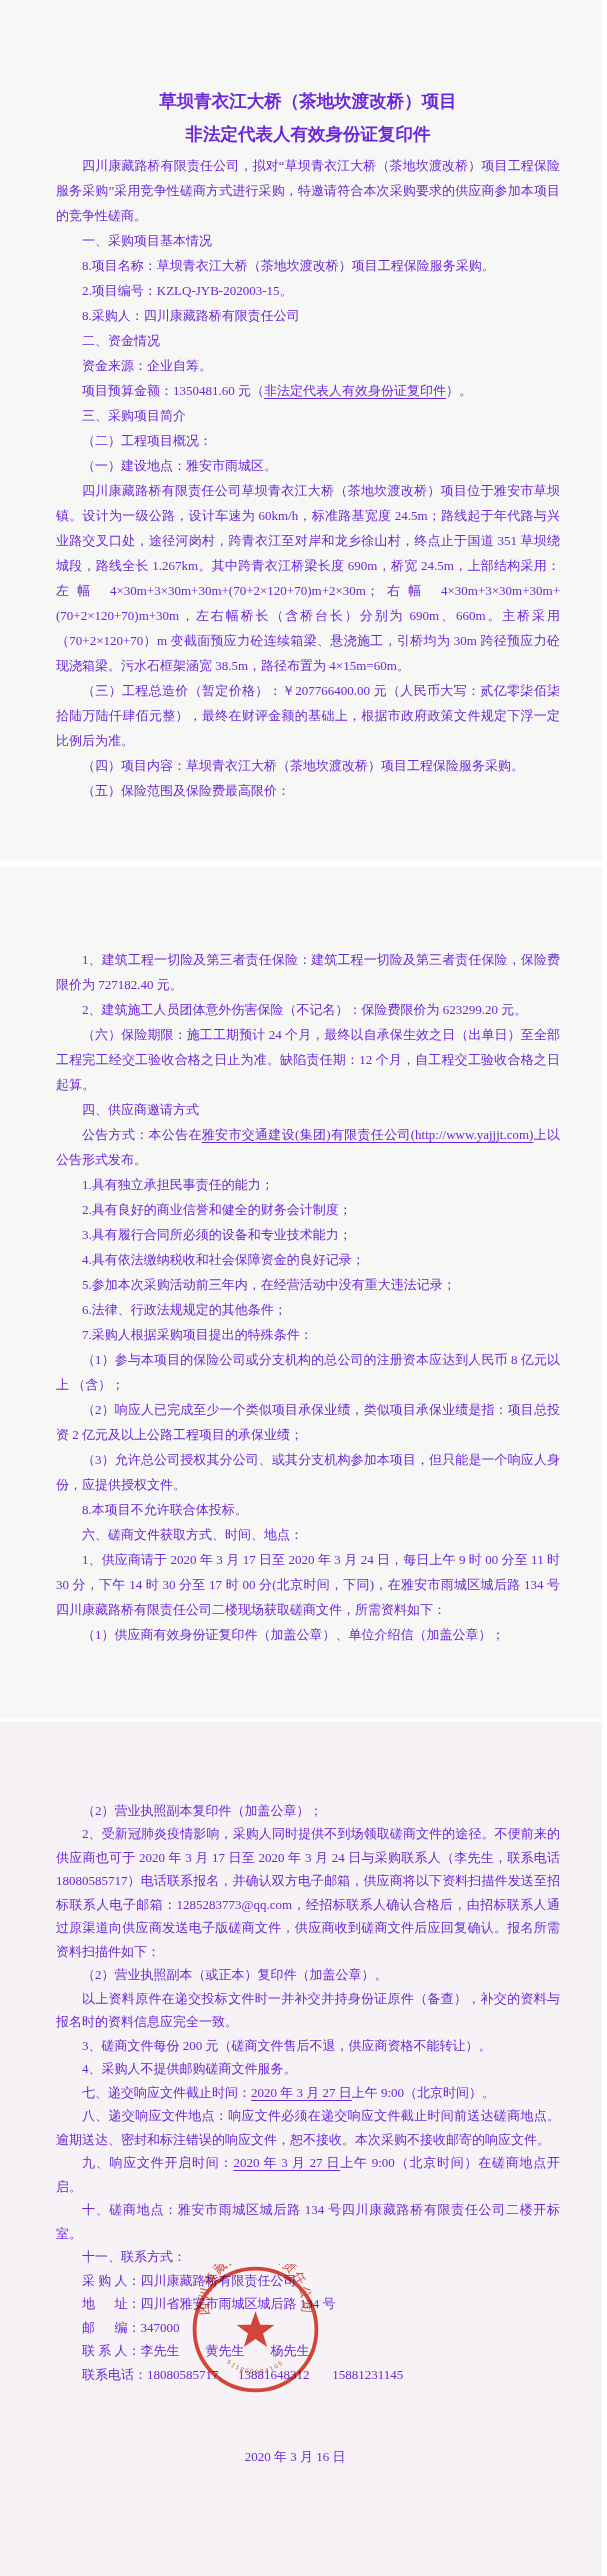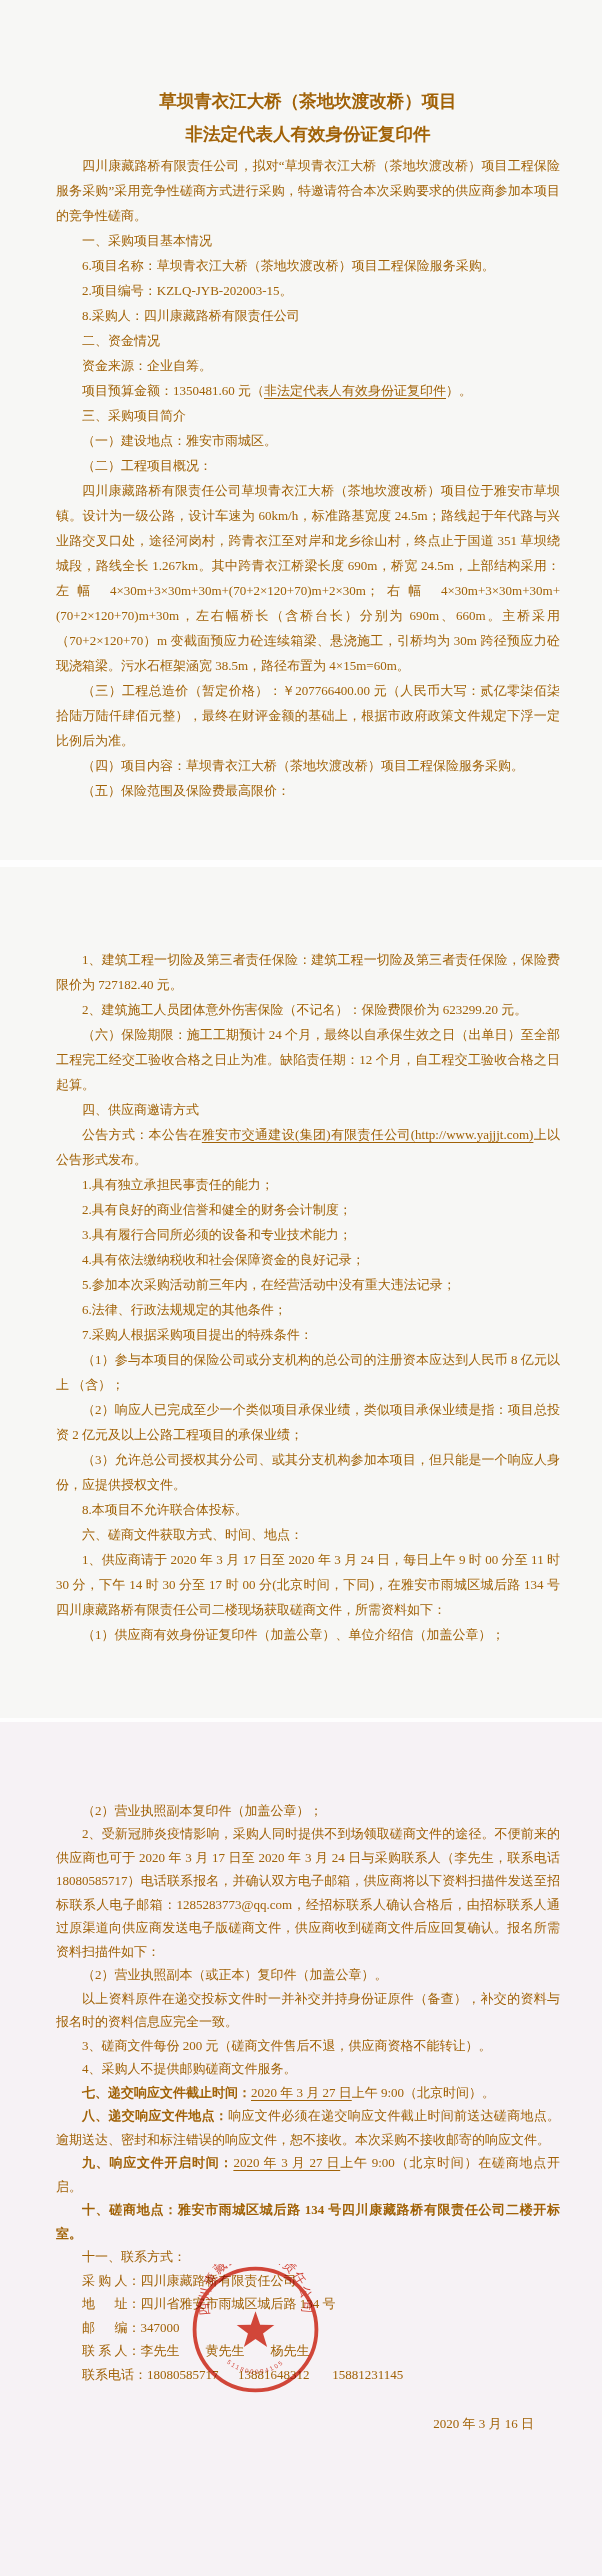--- a/index.html
+++ b/index.html
@@ -1,17 +1,17 @@
 <!DOCTYPE html>
 <html style="font-size:12px"><head>
 <meta charset="utf-8">
 <style>
   html,body { margin:0; padding:0; background:#ffffff; }
   body { width:607px; }
-  .doc { width:602px; font-family:"Liberation Serif","DejaVu Serif",serif; color:#a16207; }
+  .doc { width:602px; font-family:"Liberation Serif","DejaVu Serif",serif; color:#6d28d9; }
   .page {
     position:relative;
     box-sizing:border-box;
     background:#f7f7f5;
     padding-left:56px;
     padding-right:42px;
     font-size:13px;
     line-height:25px;
     text-align:justify;
     overflow:hidden;
@@ -20,24 +20,24 @@
   .page2 { height:851px; }
   .page3 { height:855px; background:#f6f2f5; line-height:23.5px; }
   .pgap1 { height:6.8px; background:#fefefe; }
   .pgap2 { height:3.8px; background:#fefefe; }
   p { margin:0; text-indent:2em; }
   .title { margin-top:85px; text-align:center; text-indent:0; font-weight:bold; font-size:17.5px; line-height:33px; }
   .intro { margin-top:1.5px; }
   .pad-top-p2 { height:80px; }
   .pad-top-p3 { height:77px; }
   .h { font-weight:normal; }
-  .b { font-weight:bold; }
+  .b { font-weight:normal; }
   .u { text-decoration:underline; text-underline-offset:3px; }
   .contact-row { white-space:pre-wrap; }
-  .sign-date { text-align:right; text-indent:0; margin-top:26px; padding-right:26px; }
+  .sign-date { text-align:center; text-indent:0; margin-top:59px; padding-right:26px; }
   .seal {
     position:absolute;
     left:190px; top:542px;
     width:131px; height:131px;
     opacity:0.88;
     mix-blend-mode:multiply;
     pointer-events:none;
   }
 </style>
 </head>
@@ -46,31 +46,31 @@
 <div class="doc">
 
   <div class="page page1">
     <div class="title">
       <div>草坝青衣江大桥（茶地坎渡改桥）项目</div>
       <div>非法定代表人有效身份证复印件</div>
     </div>
     <p class="intro">四川康藏路桥有限责任公司，拟对“草坝青衣江大桥（茶地坎渡改桥）项目工程保险服务采购”采用竞争性磋商方式进行采购，特邀请符合本次采购要求的供应商参加本项目的竞争性磋商。</p>
 
     <p class="h">一、采购项目基本情况</p>
-    <p>6.项目名称：草坝青衣江大桥（茶地坎渡改桥）项目工程保险服务采购。</p>
+    <p>8.项目名称：草坝青衣江大桥（茶地坎渡改桥）项目工程保险服务采购。</p>
     <p>2.项目编号：KZLQ-JYB-202003-15。</p>
     <p>8.采购人：四川康藏路桥有限责任公司</p>
 
     <p class="h">二、资金情况</p>
     <p>资金来源：企业自筹。</p>
     <p><span>项目预算金额：1350481.60 元（</span><span class="u">非法定代表人有效身份证复印件</span><span>）。</span></p>
 
     <p class="h">三、采购项目简介</p>
+    <p>（二）工程项目概况：</p>
     <p>（一）建设地点：雅安市雨城区。</p>
-    <p>（二）工程项目概况：</p>
     <p>四川康藏路桥有限责任公司草坝青衣江大桥（茶地坎渡改桥）项目位于雅安市草坝镇。设计为一级公路，设计车速为 60km/h，标准路基宽度 24.5m；路线起于年代路与兴业路交叉口处，途径河岗村，跨青衣江至对岸和龙乡徐山村，终点止于国道 351 草坝绕城段，路线全长 1.267km。其中跨青衣江桥梁长度 690m，桥宽 24.5m，上部结构采用：左幅 4×30m+3×30m+30m+(70+2×120+70)m+2×30m；右幅 4×30m+3×30m+30m+(70+2×120+70)m+30m，左右幅桥长（含桥台长）分别为 690m、660m。主桥采用（70+2×120+70）m 变截面预应力砼连续箱梁、悬浇施工，引桥均为 30m 跨径预应力砼现浇箱梁。污水石框架涵宽 38.5m，路径布置为 4×15m=60m。</p>
     <p>（三）工程总造价（暂定价格）：￥207766400.00 元（人民币大写：贰亿零柒佰柒拾陆万陆仟肆佰元整），最终在财评金额的基础上，根据市政府政策文件规定下浮一定比例后为准。</p>
     <p>（四）项目内容：草坝青衣江大桥（茶地坎渡改桥）项目工程保险服务采购。</p>
     <p>（五）保险范围及保险费最高限价：</p>
   </div>
 
   <div class="pgap1"></div>
 
   <div class="page page2">
     <div class="pad-top-p2"></div>

